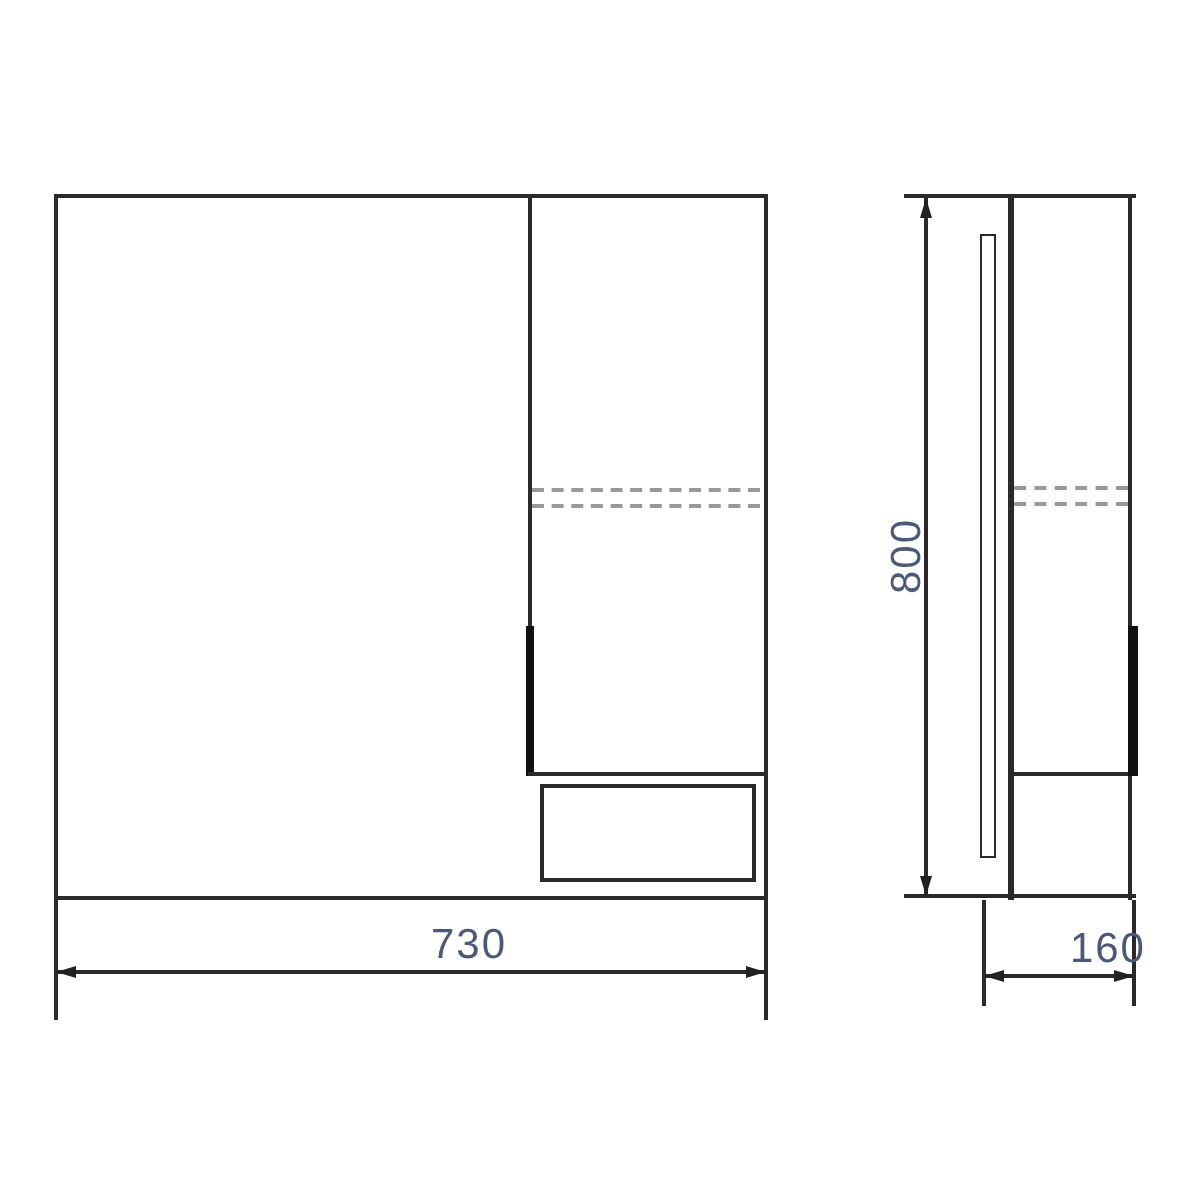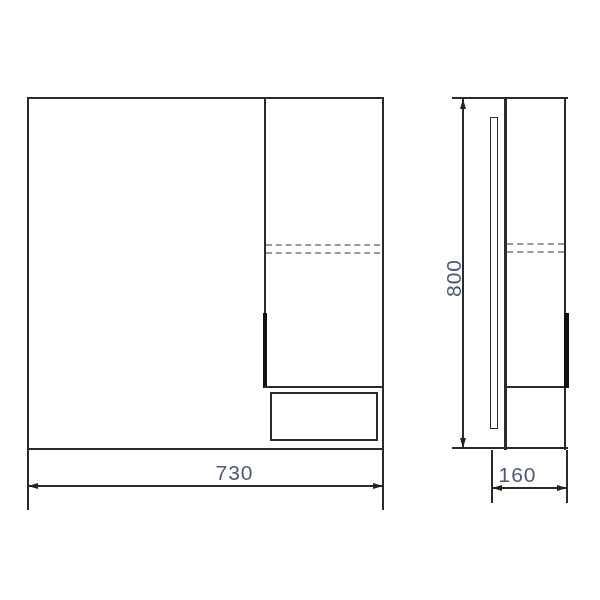--- a/index.html
+++ b/index.html
@@ -96,16 +96,16 @@
     <div class="arrow arrow-down" style="left:459.5px; top:438px;"></div>
     <div class="dim-label rotated" style="left:424px; top:267px; width:60px; height:22px;">800</div>
   </div>
 
   <div>
     <div class="vline-thin" style="left:491px; top:450px; height:53px;"></div>
     <div class="vline-thin" style="left:566px; top:450px; height:53px;"></div>
     <div class="hline" style="left:492px; top:487px; width:75px; height:1.5px;"></div>
     <div class="arrow arrow-left" style="left:492px; top:484.5px;"></div>
     <div class="arrow arrow-right" style="left:557px; top:484.5px;"></div>
-    <div class="dim-label" style="left:480px; top:464px; width:75px;">160</div>
+    <div class="dim-label" style="left:498px; top:464px; width:75px;text-align:right;">160</div>
   </div>
 
 </div>
 
 </body></html>

